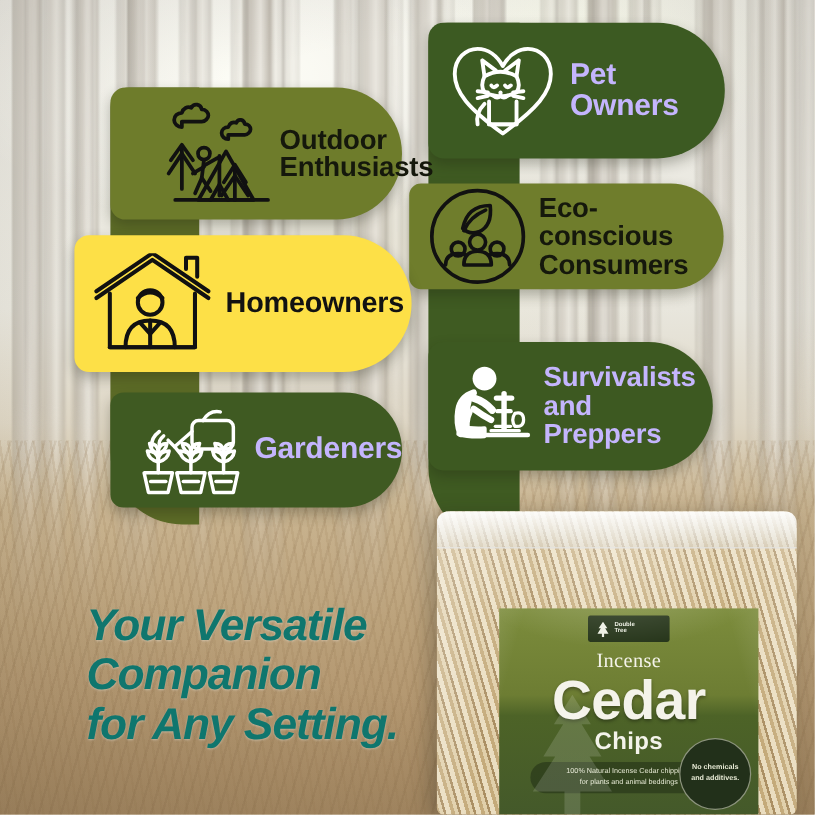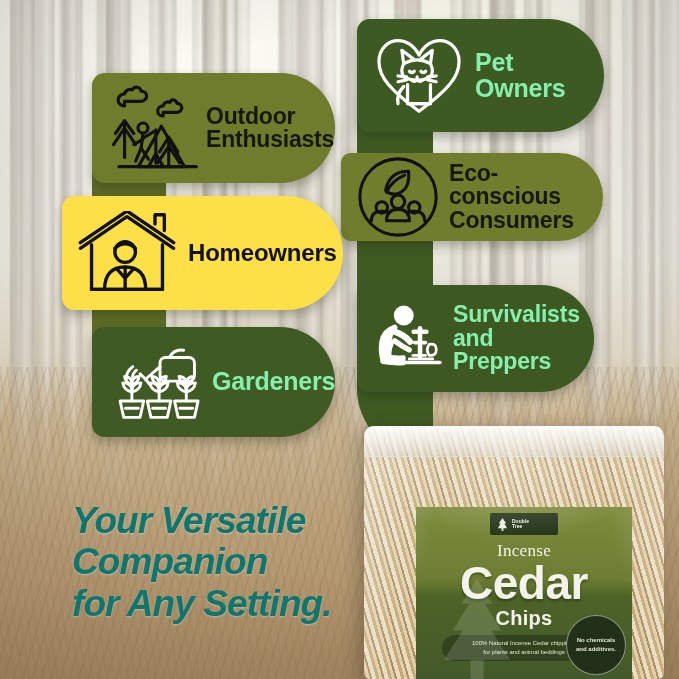--- a/index.html
+++ b/index.html
@@ -98,40 +98,40 @@
     justify-content: center;
   }
   .card .lbl {
     font-weight: 800;
     line-height: 1.02;
     letter-spacing: -0.2px;
     white-space: pre-line;
   }
 
   
-  #card-outdoor   { left: 92px;  top: 73px;  width: 243px; height: 110px; background: #6e7c2b; border-radius: 16px 70px 70px 16px; }
+  #card-outdoor   { left: 92px;  top: 73px;  width: 243px; height: 110px; background: #6e7c2b; border-radius: 16px 70px 70px 16px; padding-left: 27px; }
   #card-homeowner { left: 62px;  top: 196px; width: 281px; height: 114px; background: #fde047; border-radius: 16px 74px 74px 16px; z-index: 5; }
-  #card-gardener  { left: 92px;  top: 327px; width: 243px; height: 110px; background: #3f5a22; border-radius: 16px 70px 70px 16px; }
+  #card-gardener  { left: 92px;  top: 327px; width: 243px; height: 96px; background: #3f5a22; border-radius: 16px 70px 70px 16px; }
 
   
   #card-pet       { left: 357px; top: 19px;  width: 247px; height: 113px; background: #3c5a22; border-radius: 16px 72px 72px 16px; }
   #card-eco       { left: 341px; top: 153px; width: 262px; height: 88px; background: #6f7d2c; border-radius: 16px 72px 72px 16px; }
   #card-surv      { left: 357px; top: 285px; width: 237px; height: 107px; background: #3d5921; border-radius: 16px 70px 70px 16px; }
 
   
   .stem {
     position: absolute;
     background: #3f5b22;
   }
   #stem-right { left: 357px; top: 19px; width: 76px; height: 436px; border-radius: 16px 0 0 66px; z-index: 0; }
   #stem-left  { left: 92px;  top: 73px; width: 74px; height: 364px; border-radius: 16px 0 0 60px; background: #5d6c27; z-index: 0; }
 
   #card-outdoor  .lbl, #card-eco .lbl { color: #15180c; }
   #card-homeowner .lbl { color: #121212; }
-  #card-pet .lbl, #card-gardener .lbl, #card-surv .lbl { color: #86efac; }
+  #card-pet .lbl, #card-gardener .lbl, #card-surv .lbl { color: #c4b5fd; }
 
   #card-outdoor   .ico { width: 92px; height: 86px; margin-left: 16px; }
   #card-outdoor   .lbl { font-size: 23px; margin-left: 6px; }
   #card-homeowner .ico { width: 106px; height: 84px; margin-left: 12px; }
   #card-homeowner .lbl { font-size: 24px; margin-left: 8px; }
   #card-gardener  .ico { width: 96px; height: 78px; margin-left: 20px; }
   #card-gardener  .lbl { font-size: 25px; margin-left: 4px; }
   #card-pet       .ico { width: 88px; height: 82px; margin-left: 18px; }
   #card-pet       .lbl { font-size: 25px; margin-left: 12px; }
   #card-eco       .ico { width: 82px; height: 82px; margin-left: 16px; }

